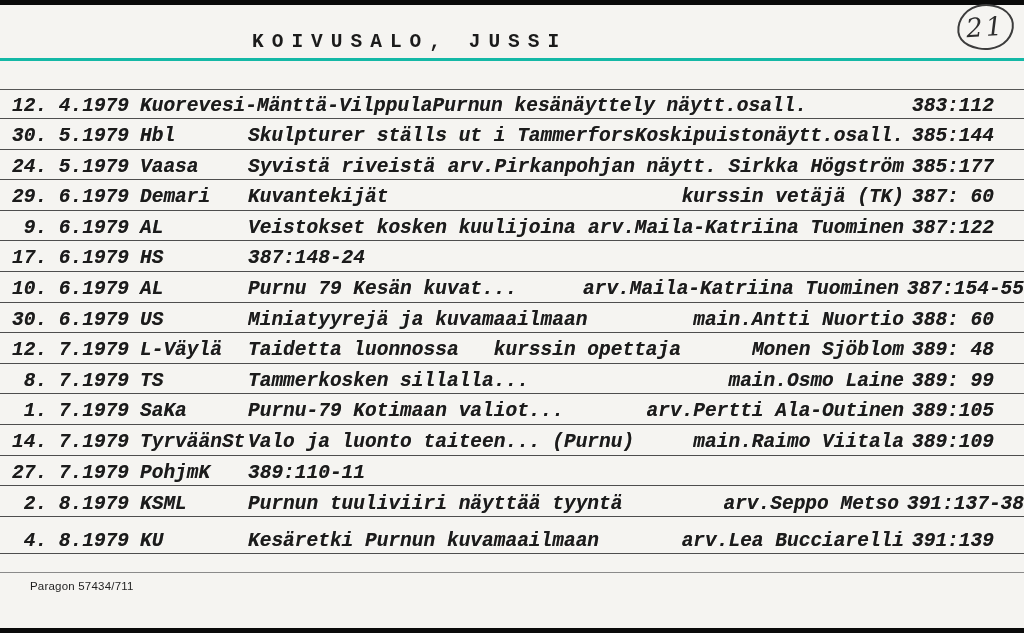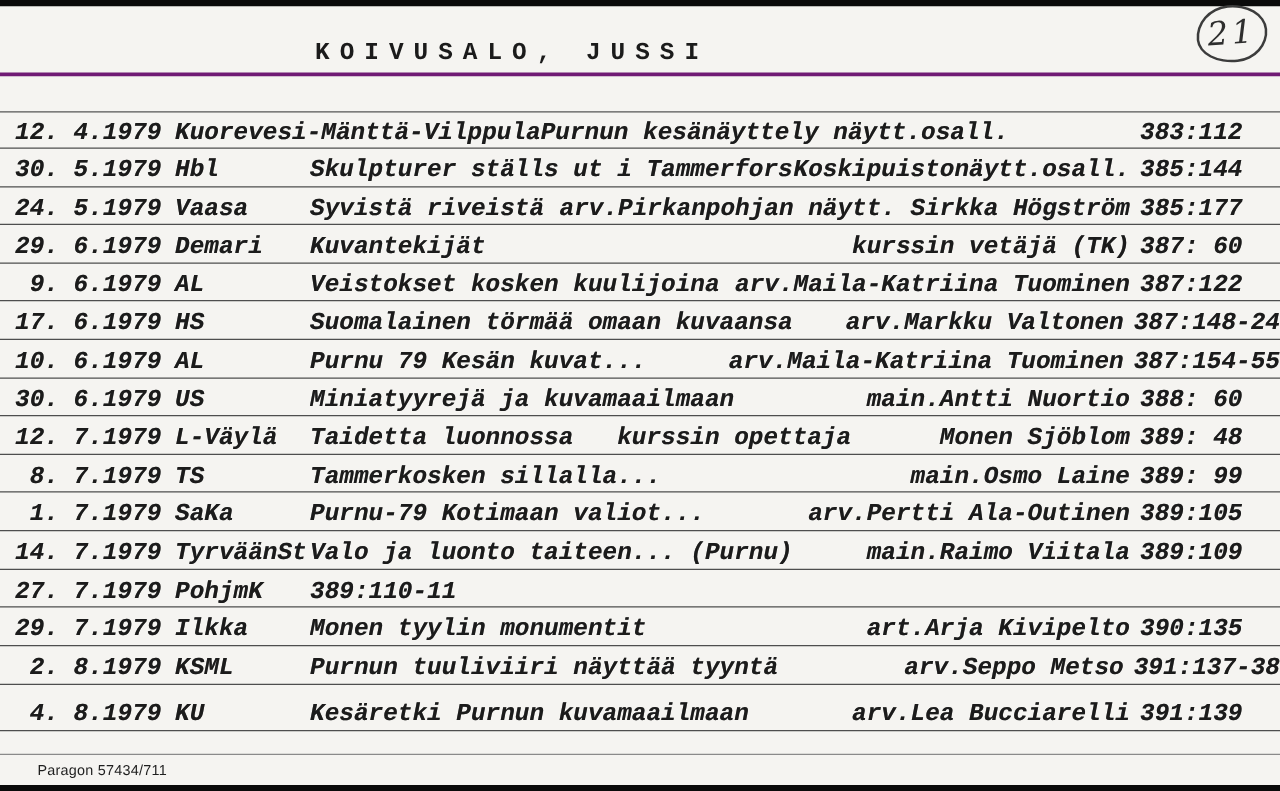--- a/index.html
+++ b/index.html
@@ -9,21 +9,21 @@
     background:#f5f4f1;
     overflow:hidden;
     font-family:"Liberation Mono",monospace;
     color:#1b1b1b;
   }
   .edge{position:absolute;left:0;width:100%;background:#0a0a0a;}
   .edge.top{top:0;height:5px;}
   .edge.bottom{bottom:0;height:5px;}
   .header{
     height:61px;
-    border-bottom:3px solid #701a75;
+    border-bottom:3px solid #14b8a6;
     box-sizing:border-box;
   }
   .title{
     padding-top:31px;
     padding-left:252px;
     font-size:19.5px;
     font-weight:700;
     letter-spacing:8px;
     white-space:pre;
   }
@@ -130,21 +130,20 @@
     <div class="row">
       <span class="c-date"> 9. 6.1979</span>
       <span class="c-src">AL</span>
       <span class="c-mid"><span class="c-ttl">Veistokset kosken kuulijoina</span><span class="c-note">arv.Maila-Katriina Tuominen</span></span>
       <span class="c-ref">387:122</span>
     </div>
 
     <div class="row">
       <span class="c-date">17. 6.1979</span>
       <span class="c-src">HS</span>
-      <span class="c-mid"><span class="c-ttl">Suomalainen törmää omaan kuvaansa</span><span class="c-note">arv.Markku Valtonen</span></span>
       <span class="c-ref">387:148-24</span>
     </div>
 
     <div class="row">
       <span class="c-date">10. 6.1979</span>
       <span class="c-src">AL</span>
       <span class="c-mid"><span class="c-ttl">Purnu 79 Kesän kuvat...</span><span class="c-note">arv.Maila-Katriina Tuominen</span></span>
       <span class="c-ref">387:154-55</span>
     </div>
 
@@ -182,26 +181,20 @@
       <span class="c-mid"><span class="c-ttl">Valo ja luonto taiteen... (Purnu)</span><span class="c-note">main.Raimo Viitala</span></span>
       <span class="c-ref">389:109</span>
     </div>
 
     <div class="row tight">
       <span class="c-date">27. 7.1979</span>
       <span class="c-src">PohjmK</span>
       <span class="c-ref">389:110-11</span>
     </div>
 
-    <div class="row">
-      <span class="c-date">29. 7.1979</span>
-      <span class="c-src">Ilkka</span>
-      <span class="c-mid"><span class="c-ttl">Monen tyylin monumentit</span><span class="c-note">art.Arja Kivipelto</span></span>
-      <span class="c-ref">390:135</span>
-    </div>
 
     <div class="row r15">
       <span class="c-date"> 2. 8.1979</span>
       <span class="c-src">KSML</span>
       <span class="c-mid"><span class="c-ttl">Purnun tuuliviiri näyttää tyyntä</span><span class="c-note">arv.Seppo Metso</span></span>
       <span class="c-ref">391:137-38</span>
     </div>
 
     <div class="row r16">
       <span class="c-date"> 4. 8.1979</span>

